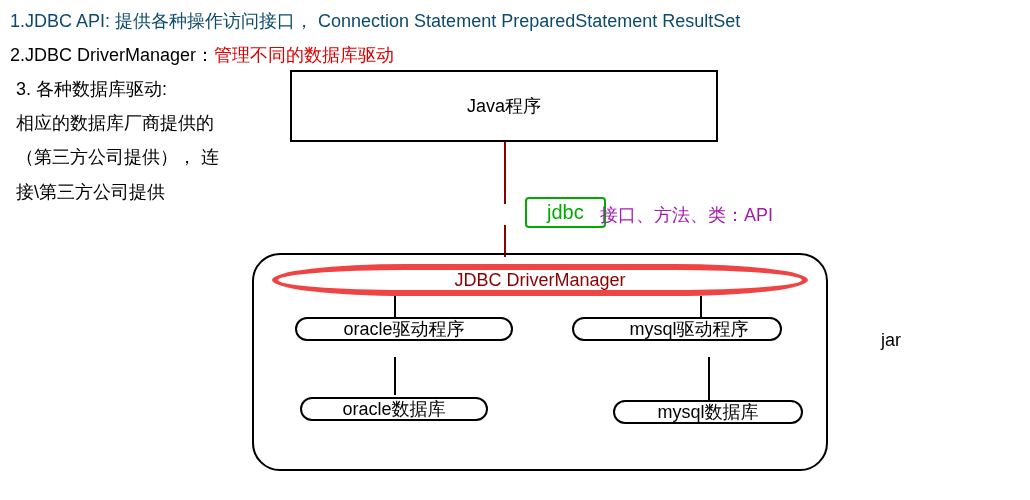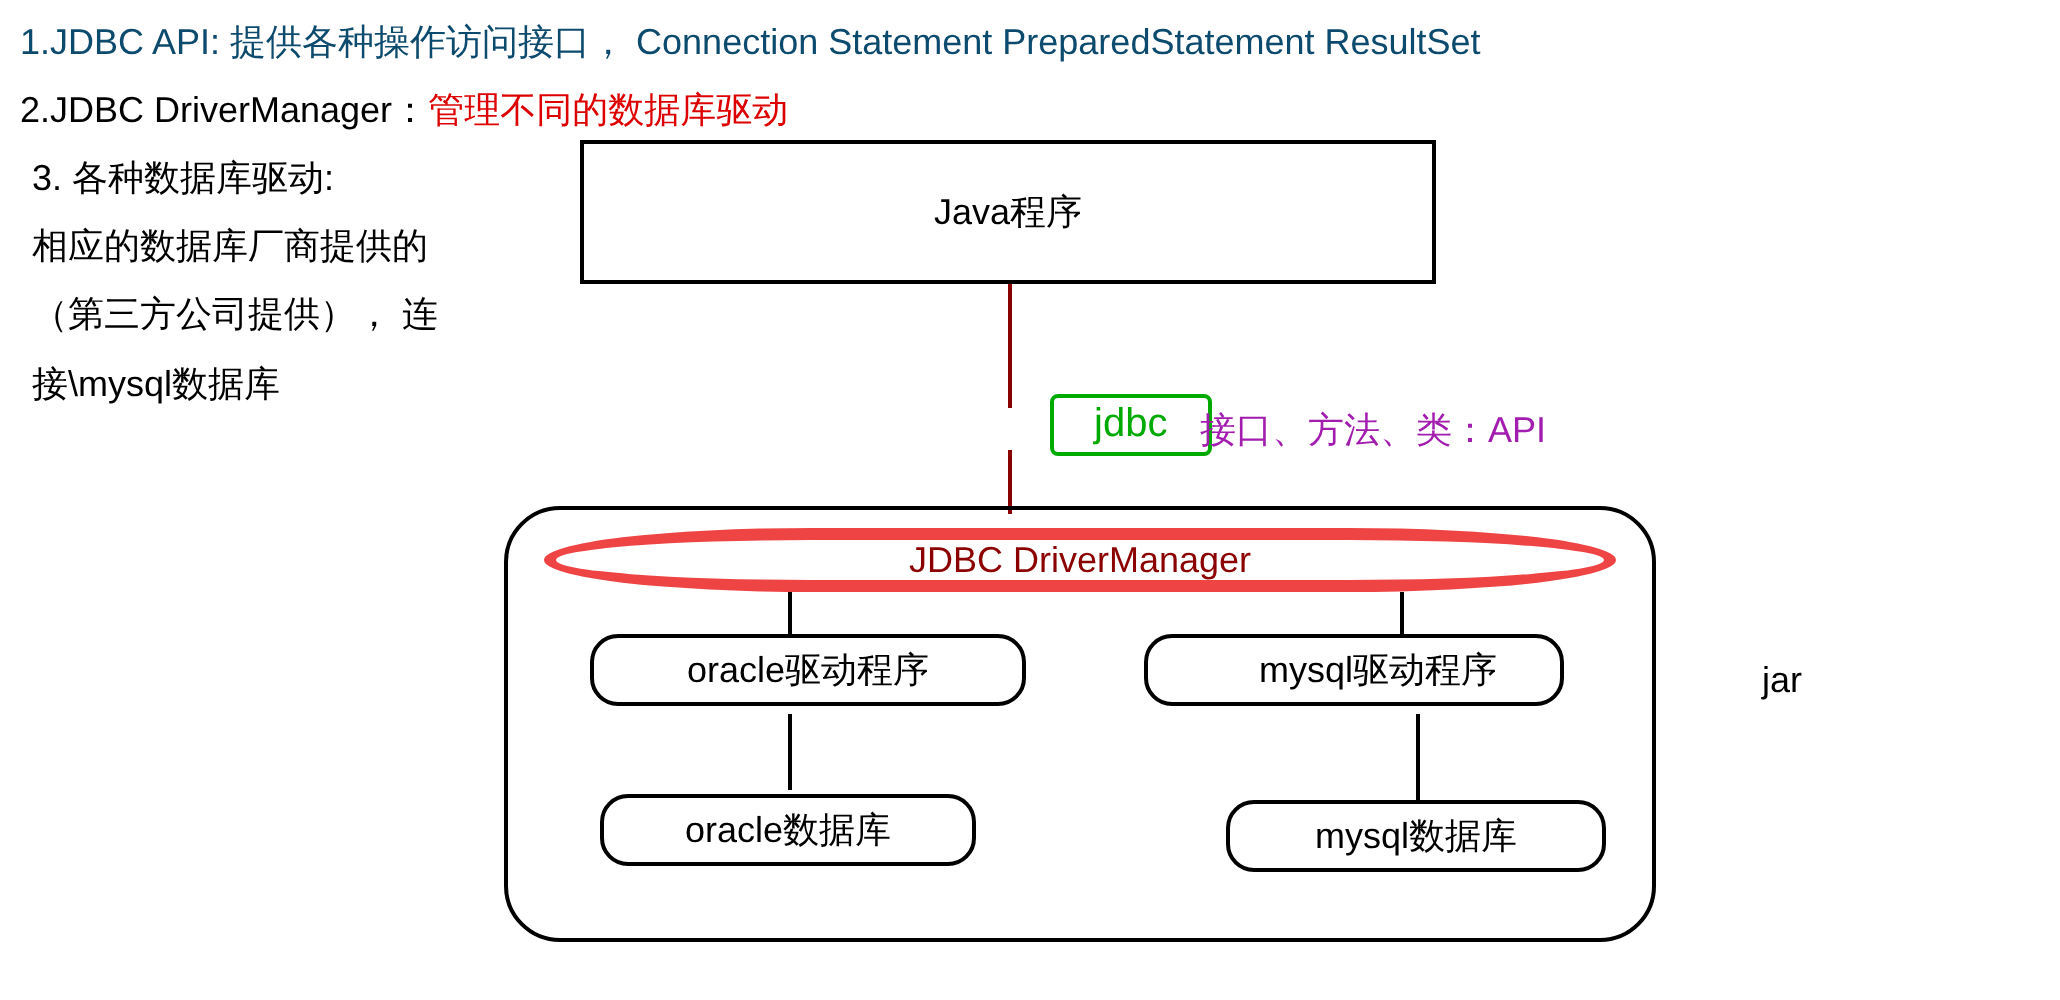--- a/index.html
+++ b/index.html
@@ -93,21 +93,21 @@
       display: flex;
       align-items: center;
       justify-content: center;
       color: #8b0000;
       font-size: 18px;
     }
     .driver-box {
       position: absolute;
       border: 2px solid #000;
       border-radius: 14px;
-      height: 36px;
+      height: 24px;
       display: flex;
       align-items: center;
       justify-content: center;
       font-size: 18px;
     }
     .oracle-driver { left: 295px; top: 317px; width: 218px; }
     .mysql-driver { left: 572px; top: 317px; width: 210px; padding-left: 24px; }
     .oracle-db { left: 300px; top: 397px; width: 188px; }
     .mysql-db { left: 613px; top: 400px; width: 190px; }
     .short-line {
@@ -133,21 +133,21 @@
   <div class="line1">1.JDBC API: 提供各种操作访问接口，   Connection   Statement   PreparedStatement  ResultSet</div>
   <div class="line2">
     <span> 2.JDBC DriverManager：</span><span class="red-text">管理不同的数据库驱动</span>
   </div>
 </div>
 
 <div class="side-text">
   <div>3. 各种数据库驱动:</div>
   <div>相应的数据库厂商提供的</div>
   <div>（第三方公司提供）， 连</div>
-  <div>接\mysql数据库</div>
+  <div>接\第三方公司提供</div>
 </div>
 
 <div class="java-box">
   <span>Java程序</span>
 </div>
 
 <div class="red-line"></div>
 
 <div class="jdbc-label">
   <span>jdbc</span>

